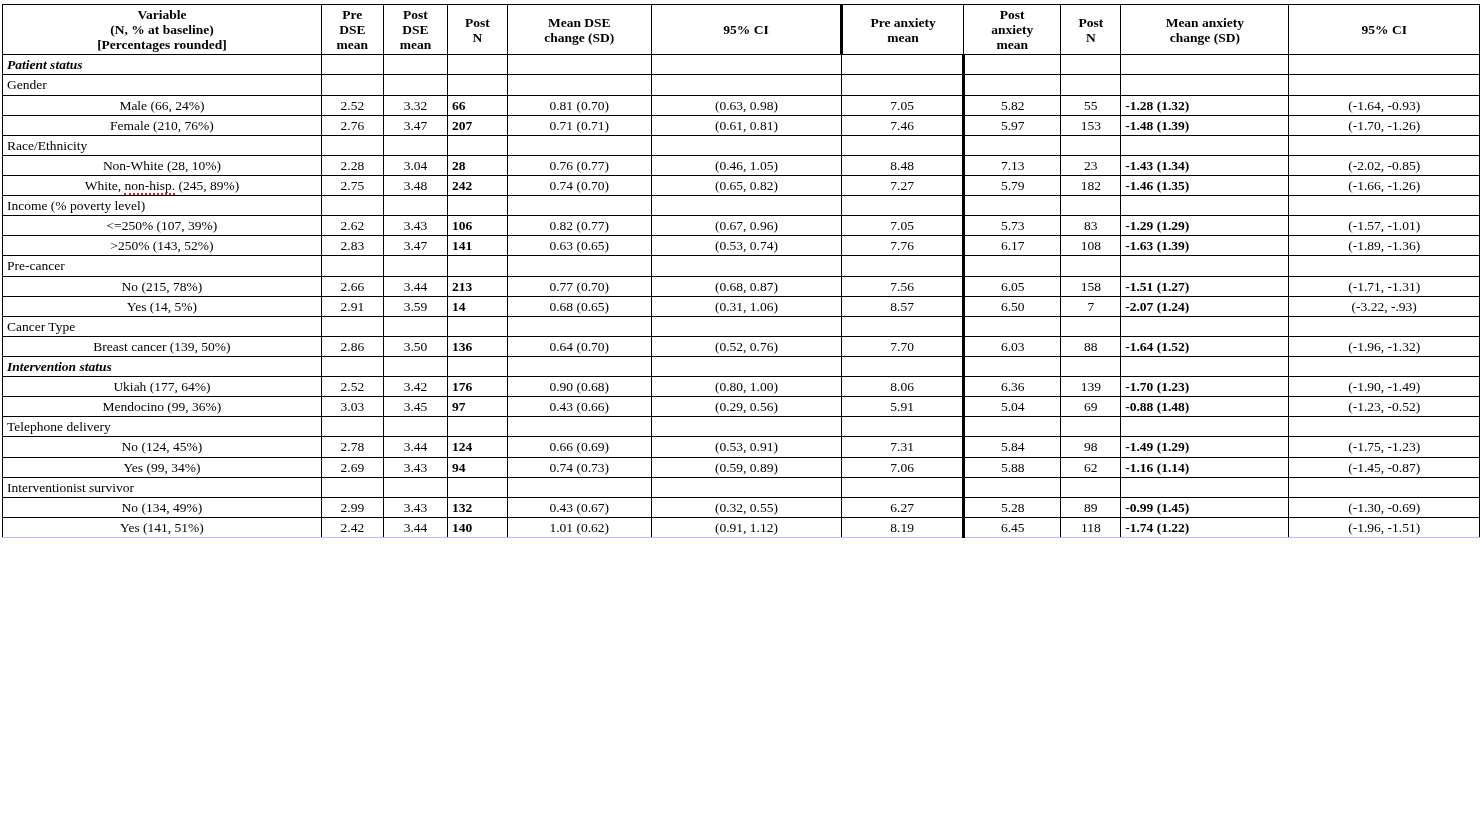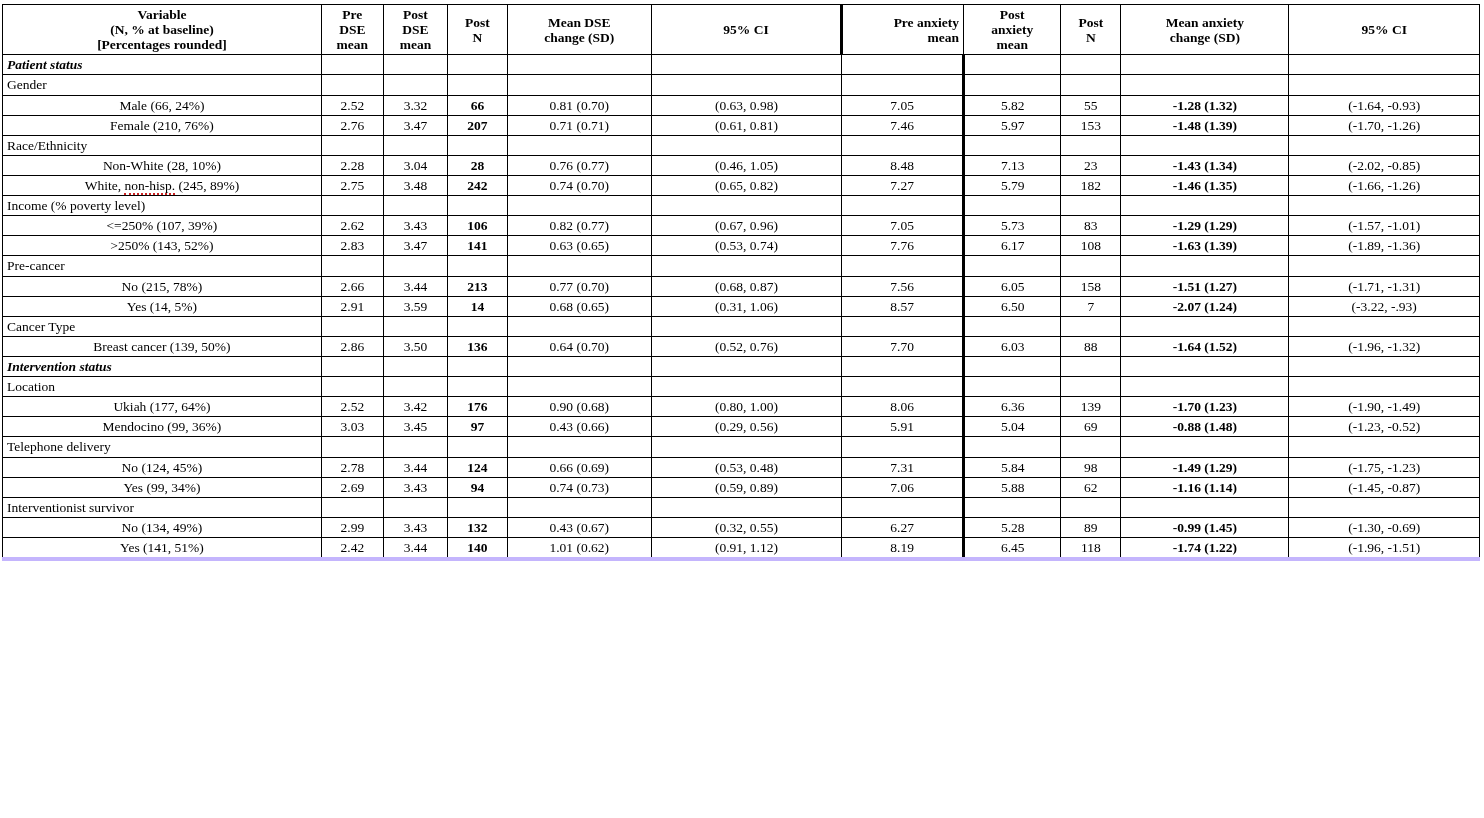--- a/index.html
+++ b/index.html
@@ -45,53 +45,52 @@
     line-height: 1.15;
   }
   
   tbody td {
     border-top: 1px dotted #555555;
     border-bottom: 1px dotted #555555;
     border-left: 1px solid #000000;
     border-right: 1px solid #000000;
   }
   tbody tr:last-child td {
-    border-bottom: 4px solid #c4b5fd;
+    border-bottom: 1px solid #c4b5fd;
   }
   thead th {
     border: 1px solid #000000;
   }
   
   .divider-left {
     border-right: 3px solid #000000 !important;
   }
   .divider-right {
     border-left: 3px solid #000000 !important;
-    text-align: right;
   }
   
   .cat-head {
     font-weight: bold;
     font-style: italic;
     text-align: left;
     padding-left: 5px;
   }
   .sub-head {
     text-align: left;
     padding-left: 5px;
   }
   .leaf {
     text-align: center;
     padding-right: 6px;
   }
   .num {
     text-align: center;
   }
   .bold-num {
-    text-align: center;
+    text-align: left;
     font-weight: bold;
   }
   .spell {
     border-bottom: 2px dotted #cc2222;
   }
   
   col.c-label { width: 288px; }
   col.c-pre   { width: 56px; }
   col.c-post  { width: 58px; }
   col.c-n     { width: 54px; }
@@ -374,33 +373,20 @@
           <td class="bold-num"></td>
           <td class="num"></td>
           <td class="num"></td>
           <td class="num divider-left"></td>
           <td class="num divider-right"></td>
           <td class="num"></td>
           <td class="bold-num"></td>
           <td class="num"></td>
         </tr>
         <tr>
-          <td class="sub-head">Location</td>
-          <td class="num"></td>
-          <td class="num"></td>
-          <td class="bold-num"></td>
-          <td class="num"></td>
-          <td class="num"></td>
-          <td class="num divider-left"></td>
-          <td class="num divider-right"></td>
-          <td class="num"></td>
-          <td class="bold-num"></td>
-          <td class="num"></td>
-        </tr>
-        <tr>
           <td class="leaf">Ukiah (177, 64%)</td>
           <td class="num">2.52</td>
           <td class="num">3.42</td>
           <td class="bold-num">176</td>
           <td class="num">0.90 (0.68)</td>
           <td class="num">(0.80, 1.00)</td>
           <td class="num divider-left">8.06</td>
           <td class="num divider-right">6.36</td>
           <td class="num">139</td>
           <td class="bold-num">-1.70 (1.23)</td>
@@ -431,21 +417,21 @@
           <td class="num"></td>
           <td class="bold-num"></td>
           <td class="num"></td>
         </tr>
         <tr>
           <td class="leaf">No (124, 45%)</td>
           <td class="num">2.78</td>
           <td class="num">3.44</td>
           <td class="bold-num">124</td>
           <td class="num">0.66 (0.69)</td>
-          <td class="num">(0.53, 0.48)</td>
+          <td class="num">(0.53, 0.91)</td>
           <td class="num divider-left">7.31</td>
           <td class="num divider-right">5.84</td>
           <td class="num">98</td>
           <td class="bold-num">-1.49 (1.29)</td>
           <td class="num">(-1.75, -1.23)</td>
         </tr>
         <tr>
           <td class="leaf">Yes (99, 34%)</td>
           <td class="num">2.69</td>
           <td class="num">3.43</td>

